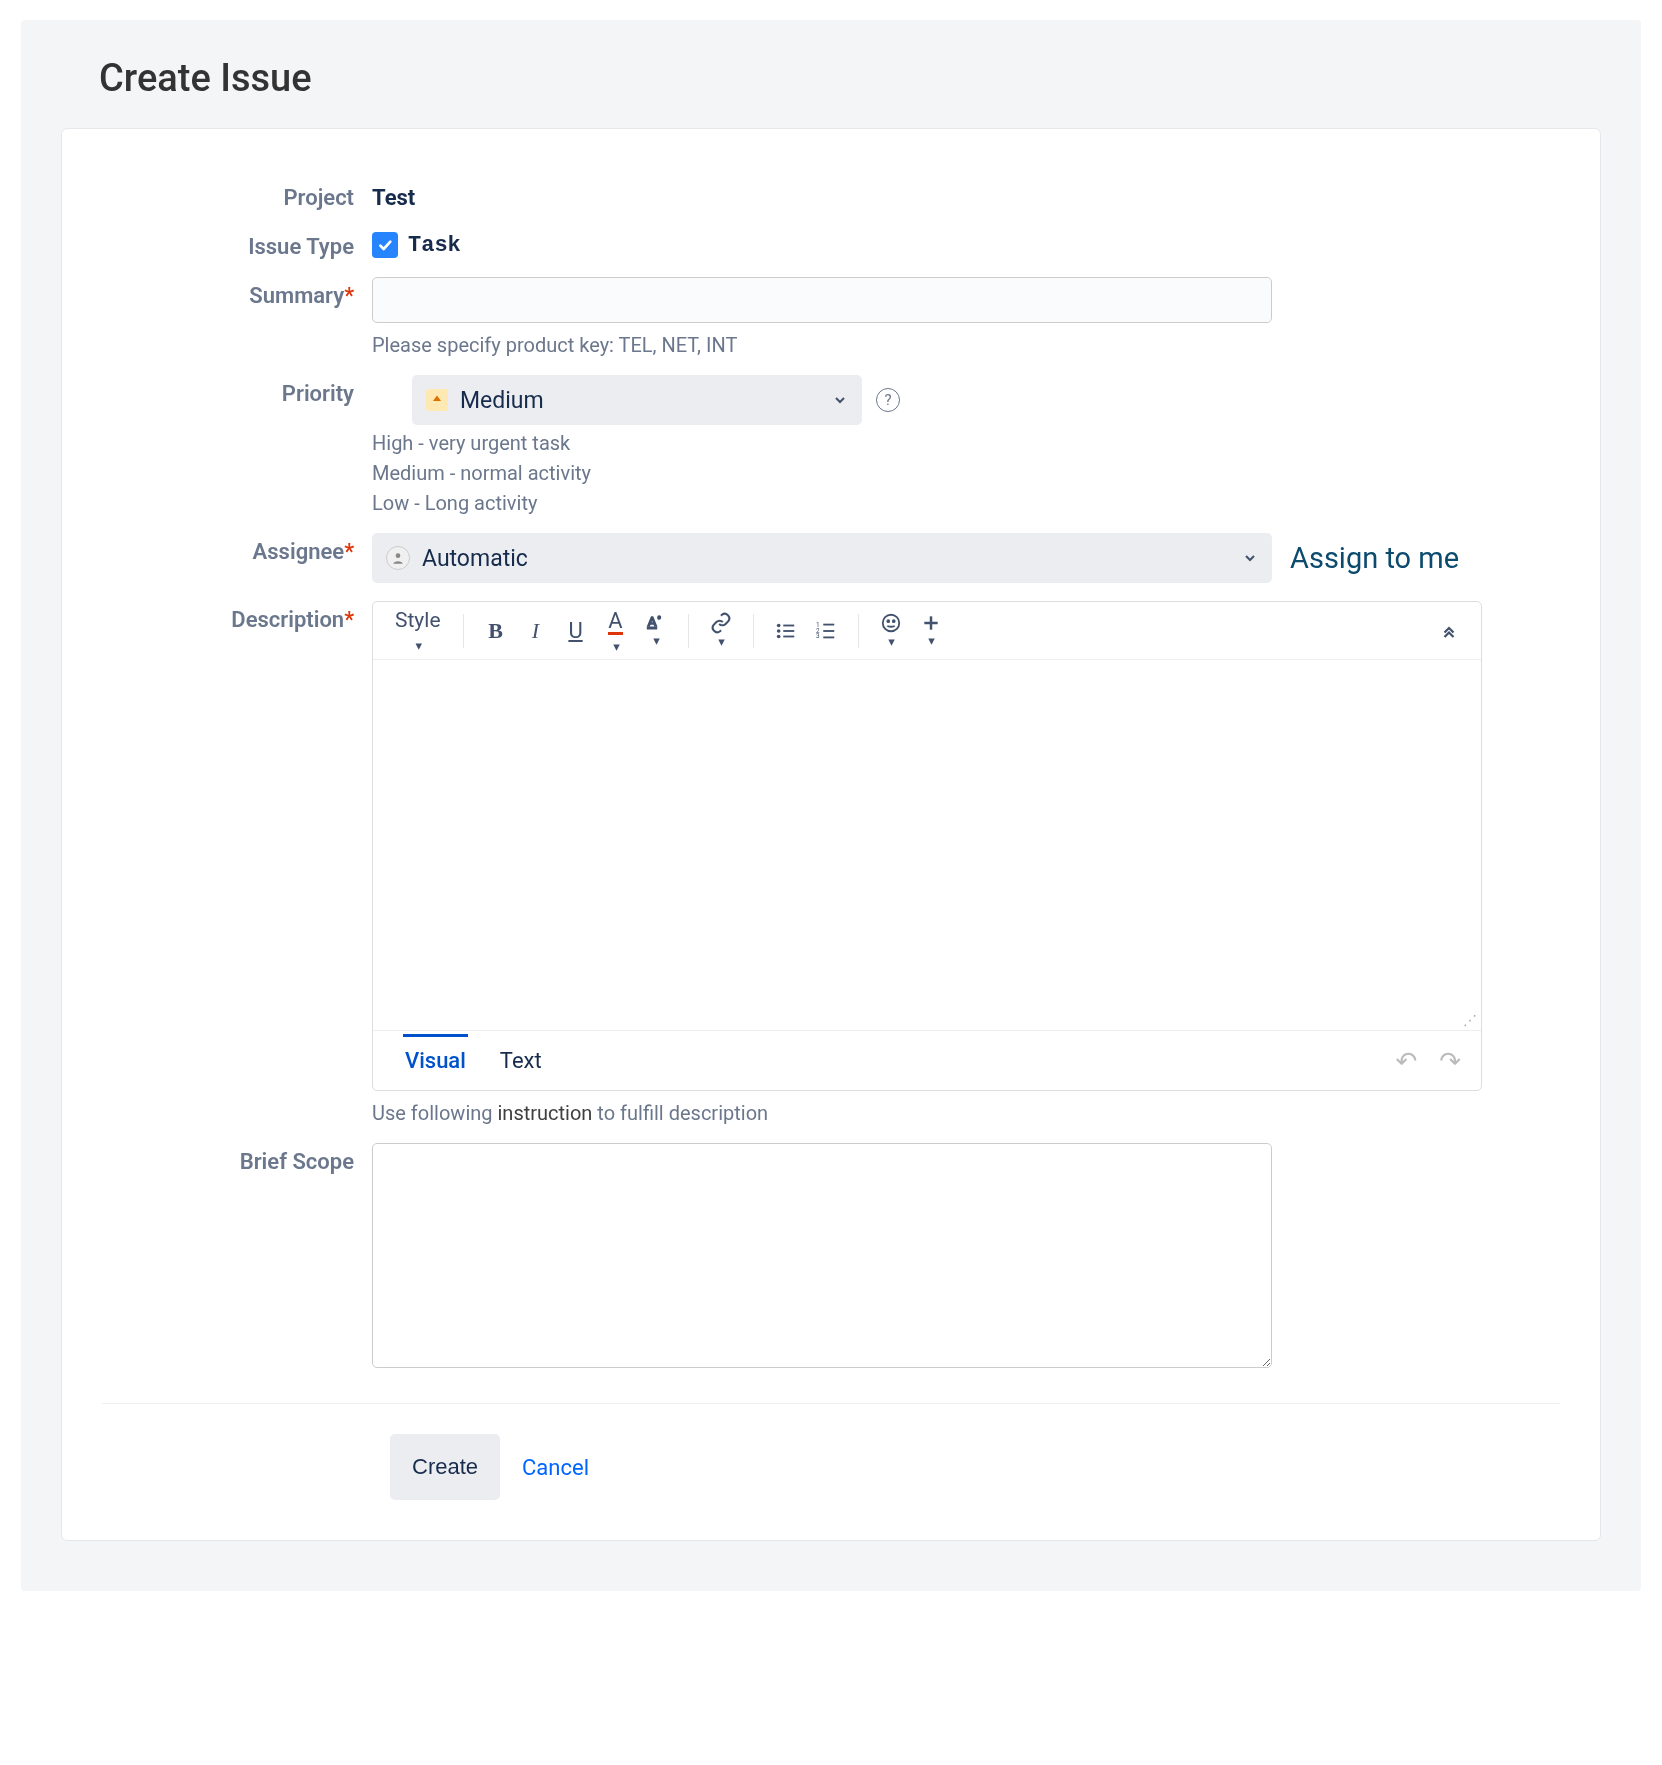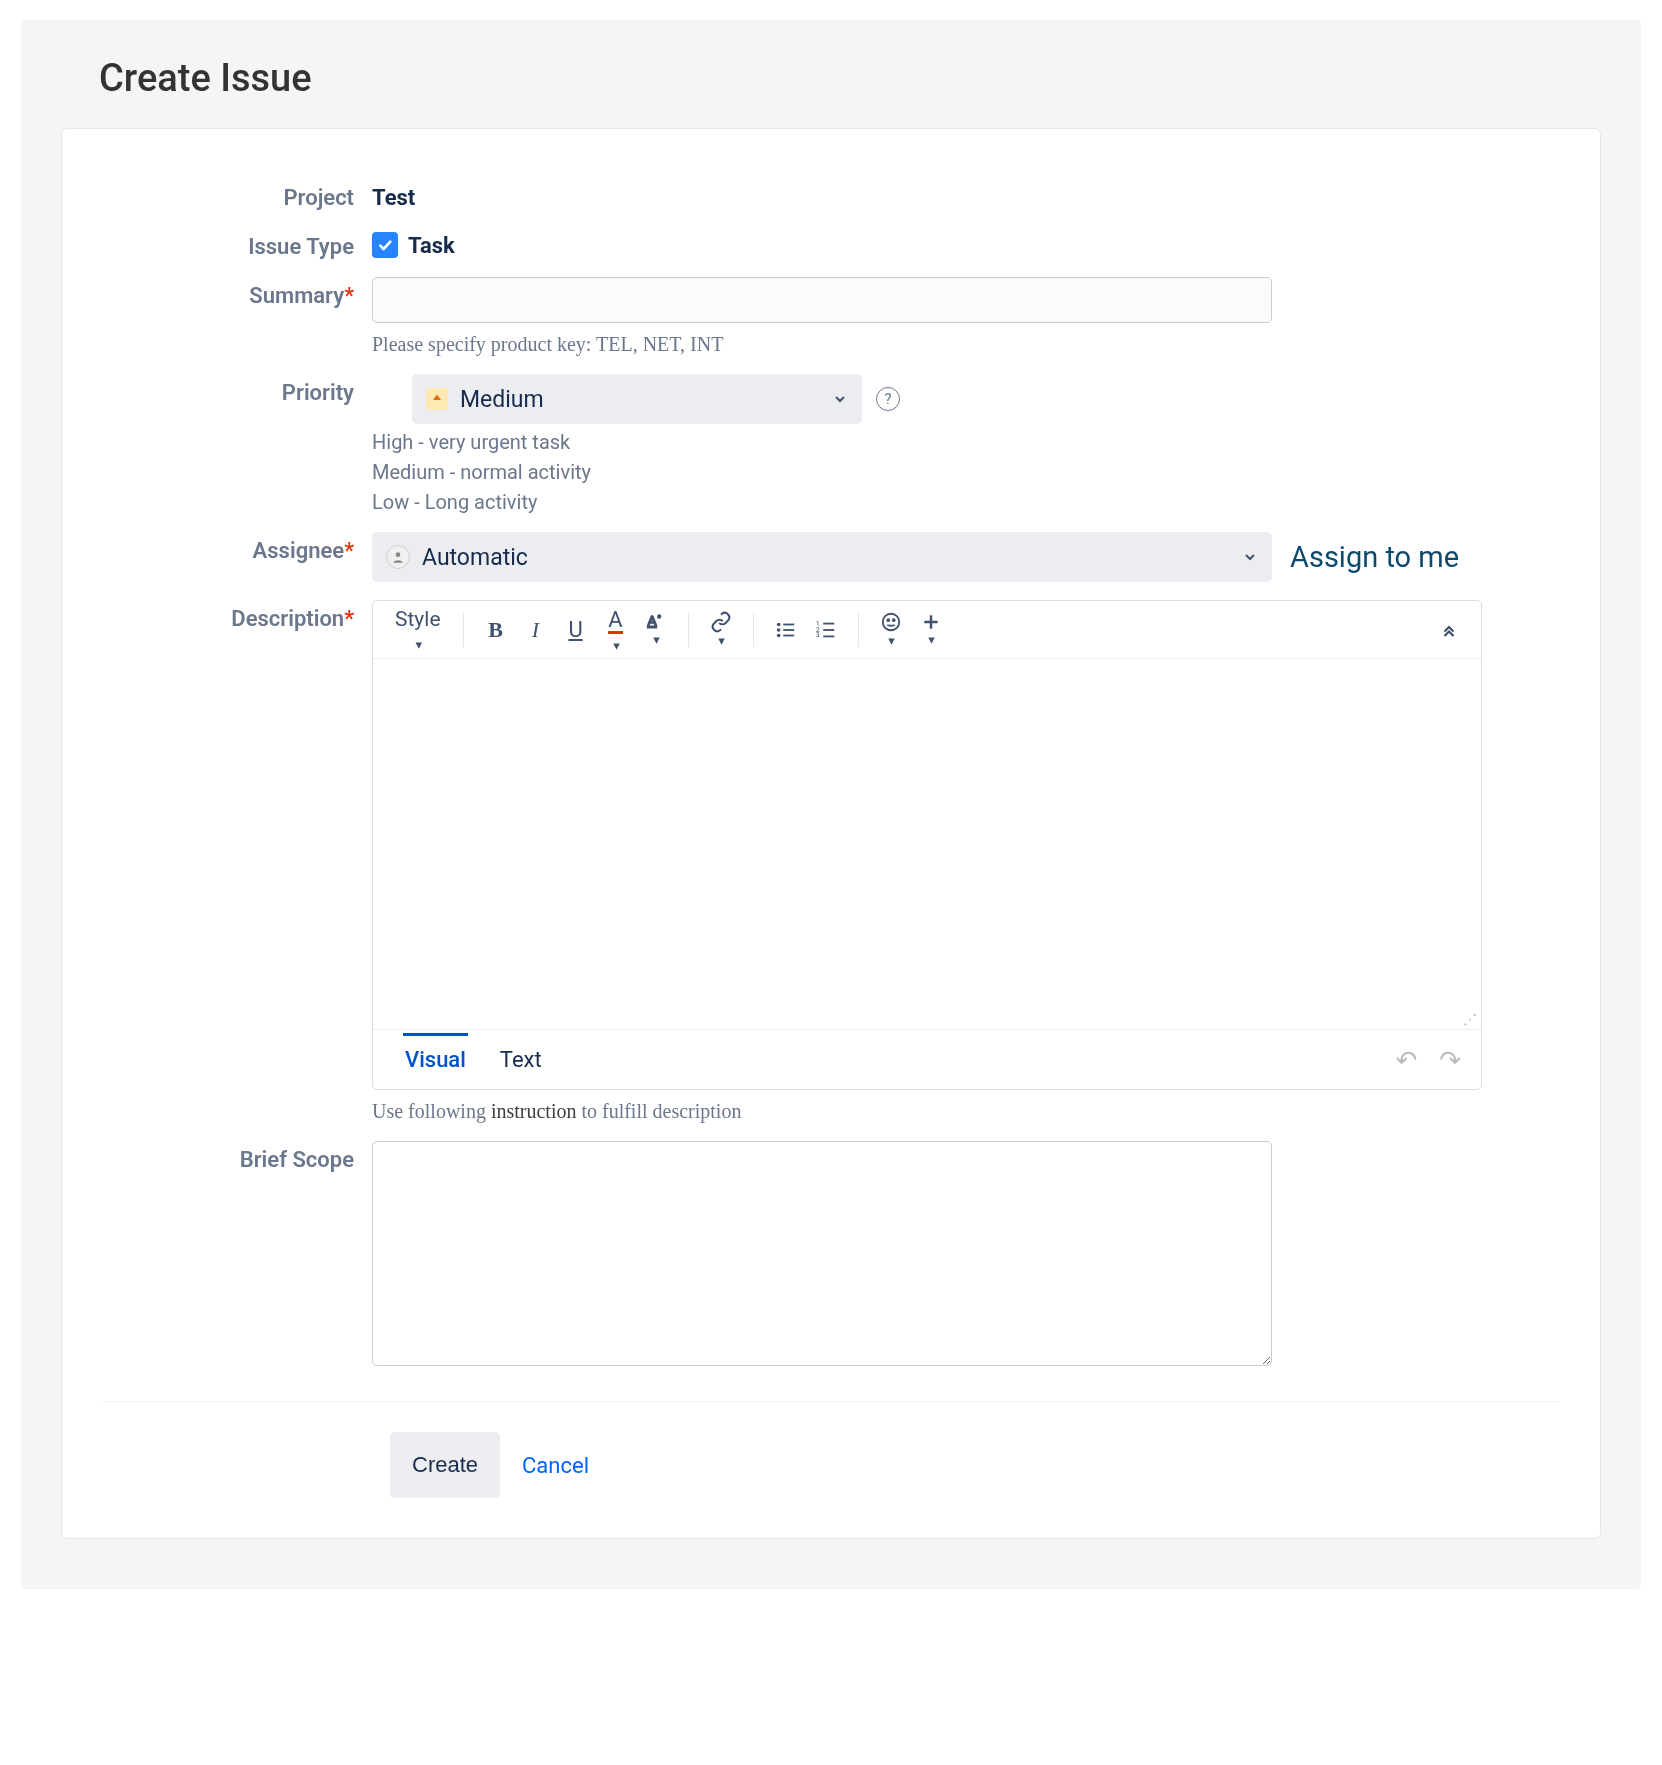--- a/index.html
+++ b/index.html
@@ -49,37 +49,38 @@
     flex: 1;
     min-width: 0;
   }
   .static-value { font-weight: 700; color: #172B4D; padding-top:6px; }
   .issuetype {
     display: flex;
     align-items: center;
     gap: 10px;
     font-weight: 700;
     padding-top:4px;
+    font-family:Liberation Mono, monospace;
   }
   .task-icon {
     width: 26px; height: 26px; background:#2684FF; border-radius:4px;
     display:flex; align-items:center; justify-content:center;
   }
   .task-icon svg { width: 16px; height:16px; }
   .text-input {
     width: 100%;
     max-width: 900px;
     height: 46px;
     border: 1px solid #ccc;
     border-radius: 5px;
     background:#fafbfc;
     padding: 0 10px;
     font-size: 20px;
   }
-  .helper { font-size: 20px; color:#6B778C; margin-top:10px;font-family:Liberation Serif, serif; }
+  .helper { font-size: 20px; color:#6B778C; margin-top:10px; }
   .helper-lines div { font-size:20px; color:#6B778C; margin-top:6px; }
   .select {
     display:flex; align-items:center; justify-content:space-between;
     background:#ecedf0; border-radius:5px; height:50px;
     padding: 0 14px; cursor:pointer; font-size:23px;
   }
   .select-left { display:flex; align-items:center; gap:12px; }
   .prio-icon {
     width:22px; height:22px; background:#ffe9b3; border-radius:3px;
     display:flex; align-items:center; justify-content:center;

